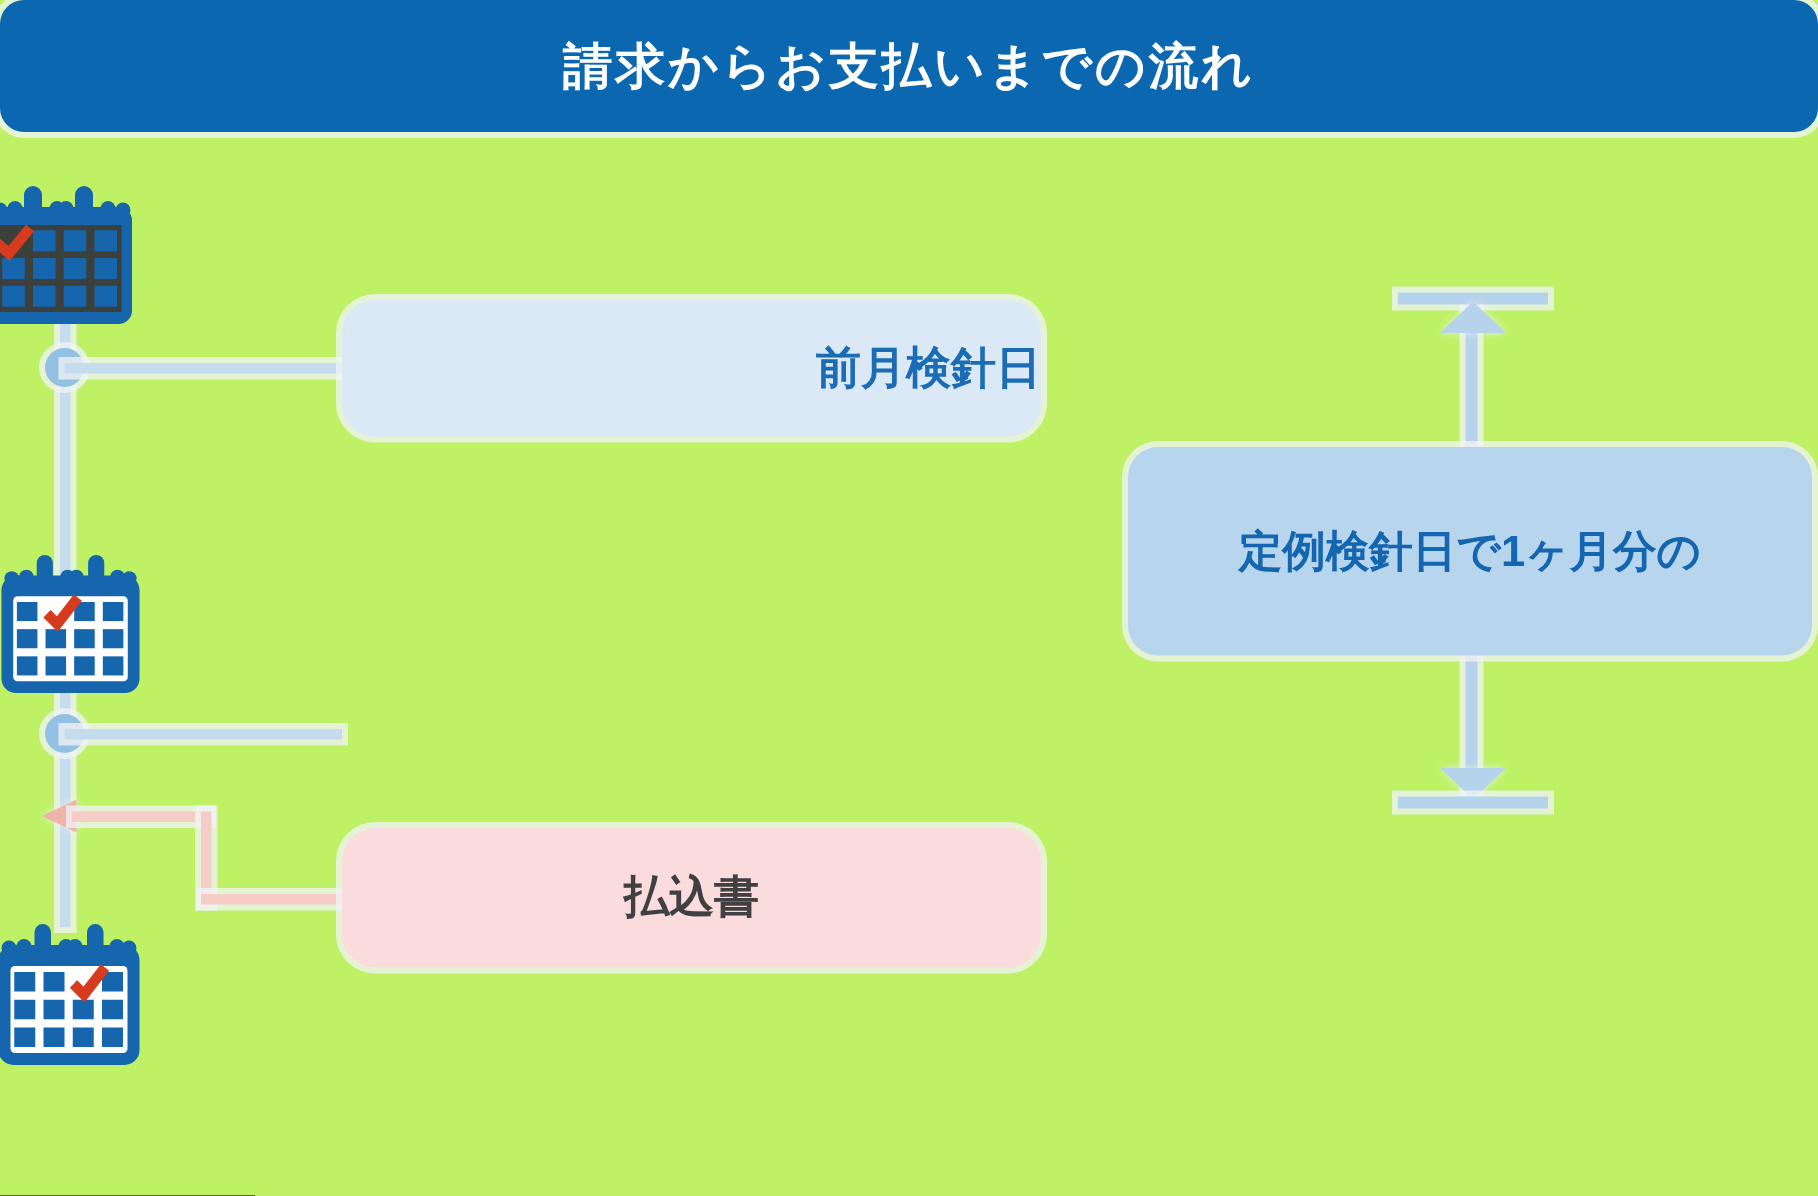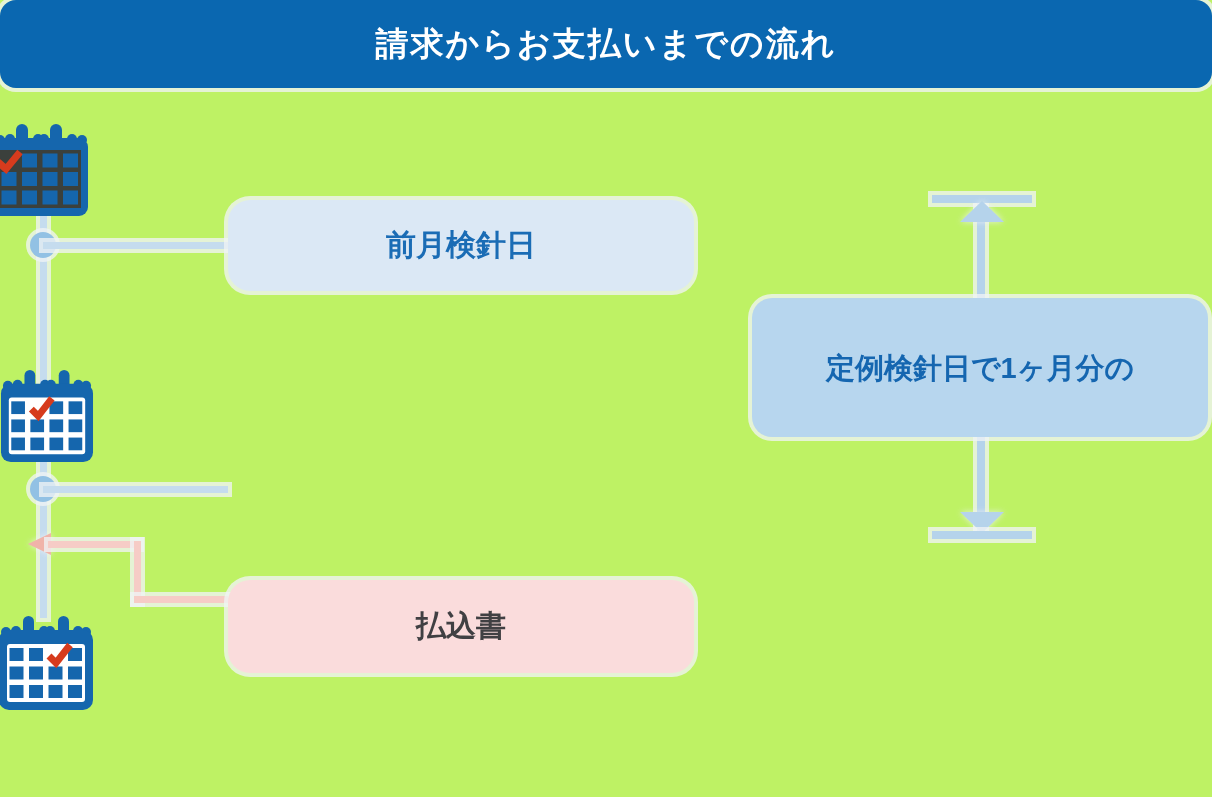--- a/index.html
+++ b/index.html
@@ -25,24 +25,24 @@
 
   .node{position:absolute;width:26px;height:26px;border-radius:50%;background:#92c1e4;}
   .node1{left:30px;top:232px;}
   .node2{left:30px;top:476px;}
 
   .box{
     position:absolute;left:228px;width:466px;border-radius:22px;
     display:flex;align-items:center;justify-content:center;
     font-weight:700;font-size:30px;
   }
-  .box.blue{background:#dbe8f5;color:#1a6cb5;}
+  .box.blue{background:#dbe8f5;color:#1a6cb5;justify-content:flex-end;}
   .box1{top:200px;height:91px;}
   .box2{top:445px;height:95px;}
-  .box3{top:552px;height:93px;background:#fadcdc;color:#404043;margin-top:28px;}
+  .box3{top:552px;height:93px;background:#fadcdc;color:#404043;}
 
   .pink{background:#f6ccc6;}
   .pk-h1{left:48px;top:541px;width:92px;height:7px;}
   .pk-v{left:134px;top:541px;width:7px;height:62px;}
   .pk-h2{left:134px;top:596px;width:94px;height:7px;}
   .pk-arrow{
     position:absolute;left:28px;top:533px;width:0;height:0;
     border-top:11px solid transparent;border-bottom:11px solid transparent;
     border-right:23px solid #f0b3a9;
   }

